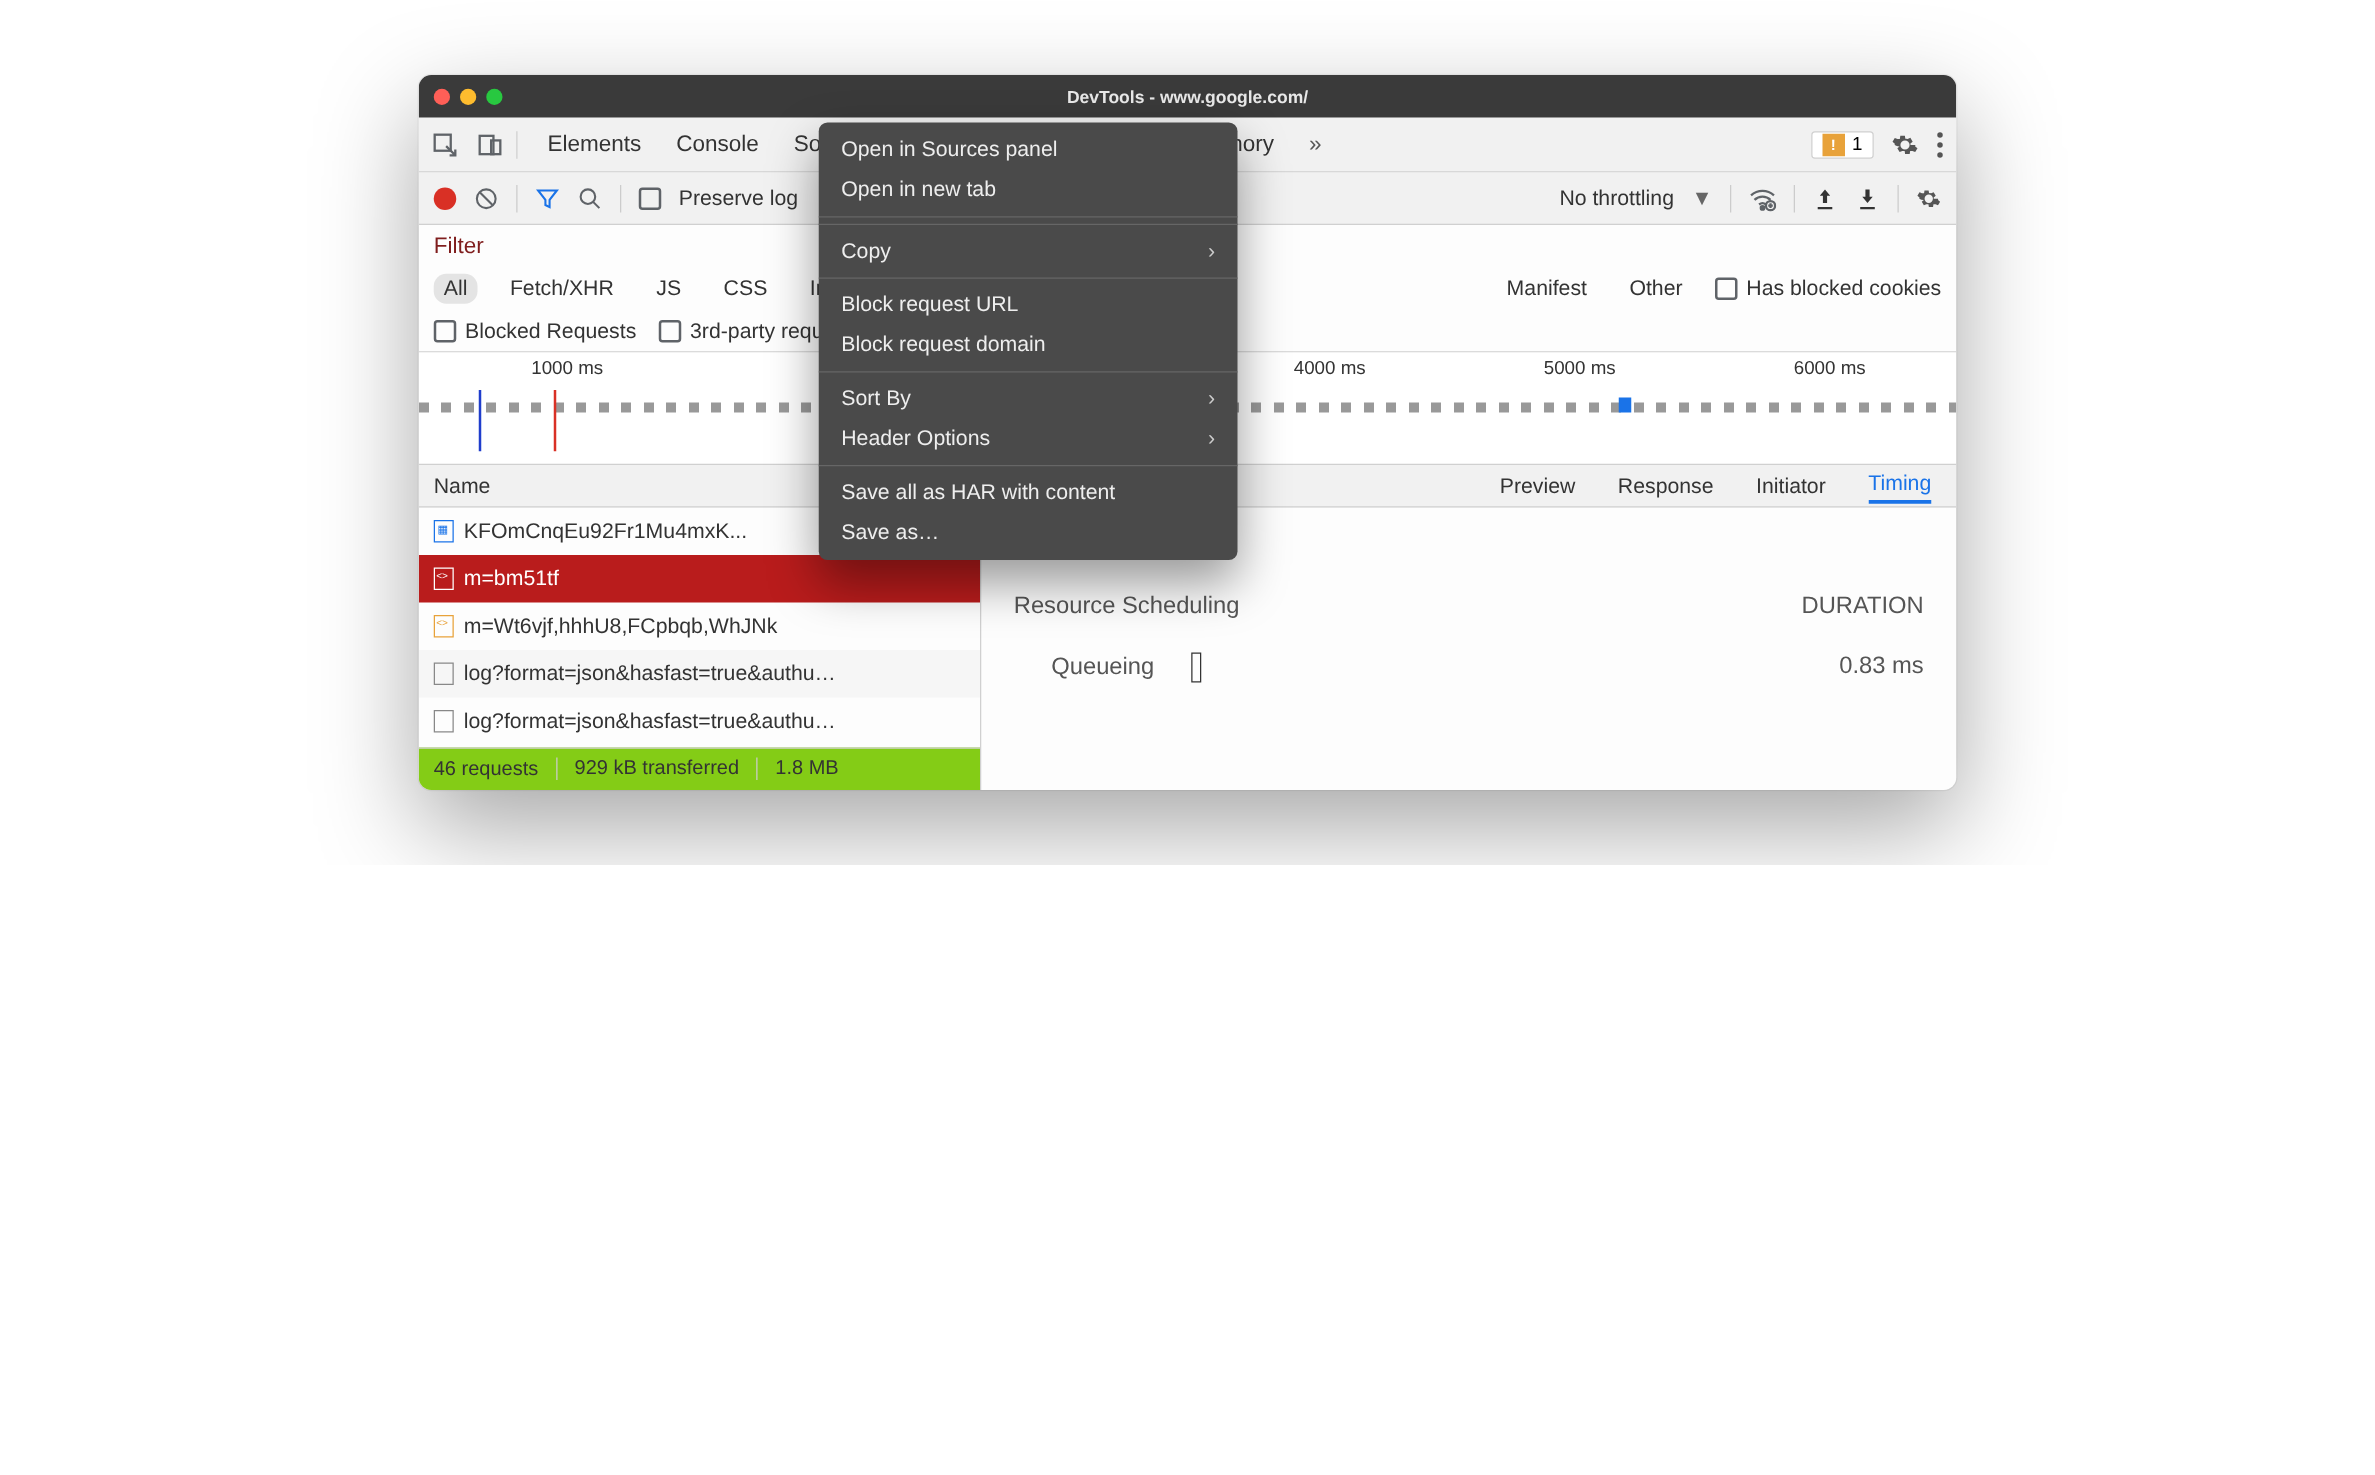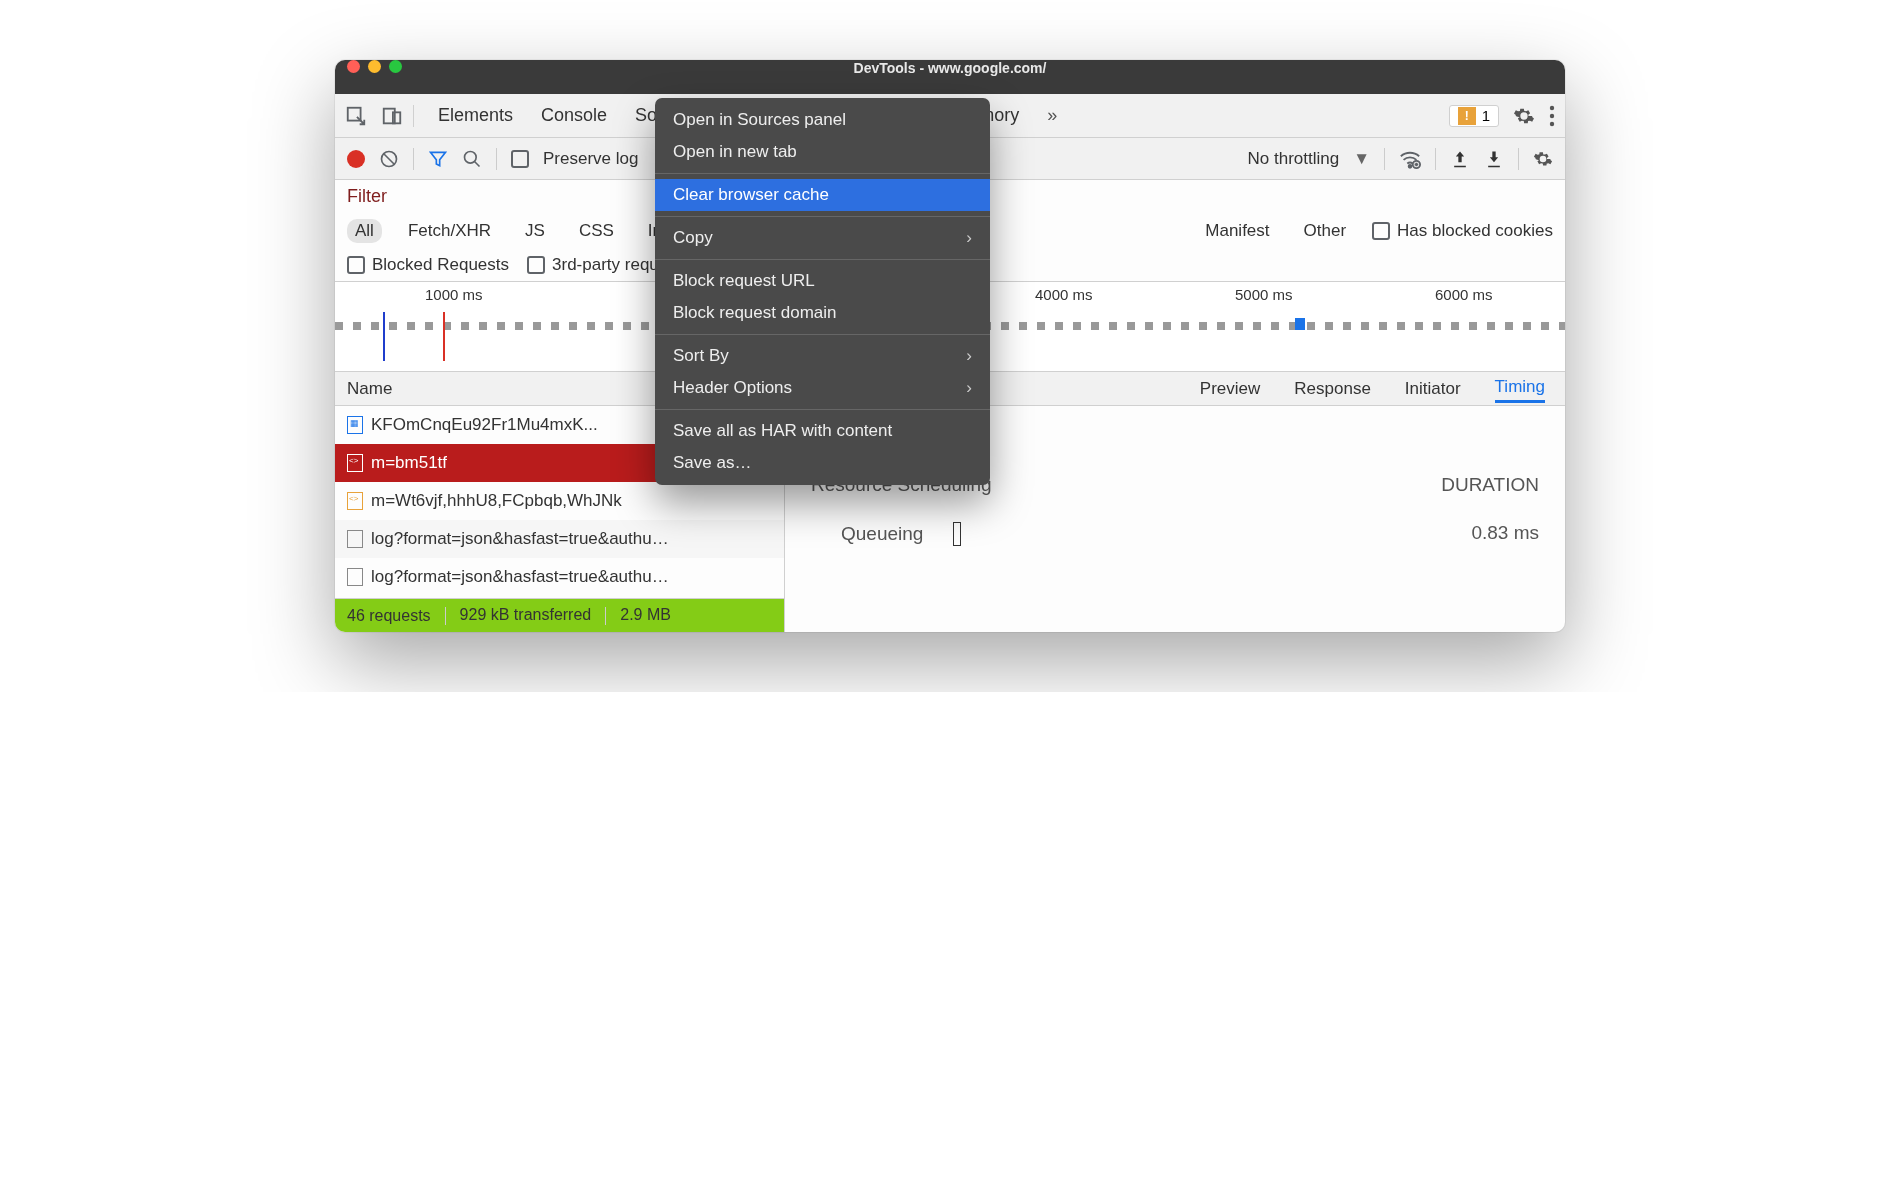--- a/index.html
+++ b/index.html
@@ -16,22 +16,22 @@
   background: #fdfdfd;
   border-radius: 10px;
   box-shadow: 0 30px 80px rgba(0,0,0,0.35), 0 0 0 1px rgba(0,0,0,0.05);
   overflow: hidden;
   position: relative;
 }
 .titlebar {
   height: 34px;
   background: #3a3a3a;
   display: flex;
-  align-items: flex-start;
-  padding: 0 12px;
+  align-items: center;
+  padding: 12px 12px;
   position: relative;
 }
 .traffic { display: flex; gap: 8px; }
 .tl { width: 13px; height: 13px; border-radius: 50%; }
 .tl.r { background: #ff5f57; }
 .tl.y { background: #febc2e; }
 .tl.g { background: #28c840; }
 .title {
   position: absolute; left: 0; right: 0; text-align: center;
   color: #e8e8e8; font-size: 14px; font-weight: 600; pointer-events: none;
@@ -315,21 +315,21 @@
           <span>log?format=json&amp;hasfast=true&amp;authu…</span>
         </div>
         <div class="req-row">
           <span class="file-ic"></span>
           <span>log?format=json&amp;hasfast=true&amp;authu…</span>
         </div>
       </div>
       <div class="statusbar">
         <span>46 requests</span>
         <span class="sep">929 kB transferred</span>
-        <span class="sep">2.9 MB</span>
+        <span class="sep">1.8 MB</span>
       </div>
     </div>
 
     <div class="right-pane">
       <div class="detail-tabs">
         <span class="dtab" style="visibility:visible">Preview</span>
         <span class="dtab">Response</span>
         <span class="dtab">Initiator</span>
         <span class="dtab active">Timing</span>
       </div>
@@ -351,23 +351,20 @@
   </div>
 
   <div class="ctxmenu">
     <div class="ctxitem">
         <span>Open in Sources panel</span>
       </div>
     <div class="ctxitem">
         <span>Open in new tab</span>
       </div>
     <div class="ctxsep"></div>
-    <div class="ctxitem hover">
-        <span>Clear browser cache</span>
-      </div>
     <div class="ctxsep"></div>
     <div class="ctxitem">
         <span>Copy</span>
         <span class="ctxarrow">›</span>
       </div>
     <div class="ctxsep"></div>
     <div class="ctxitem">
         <span>Block request URL</span>
       </div>
     <div class="ctxitem">

